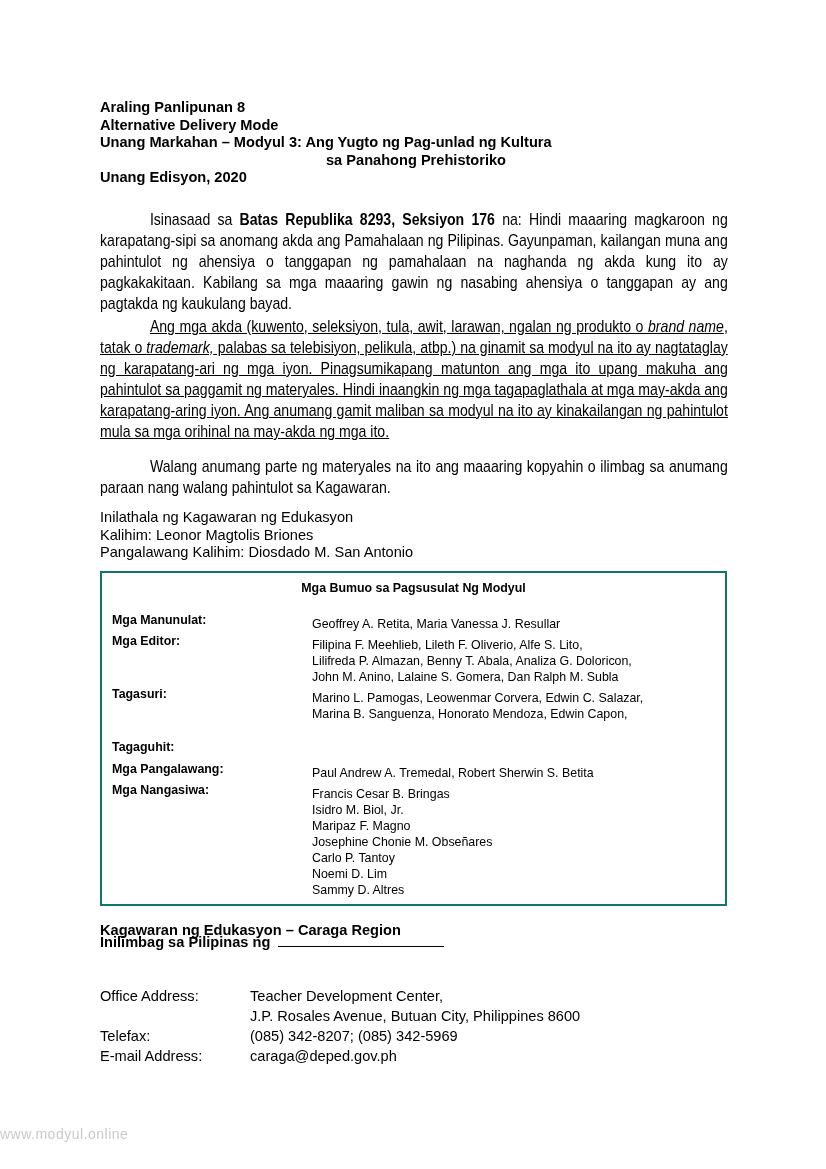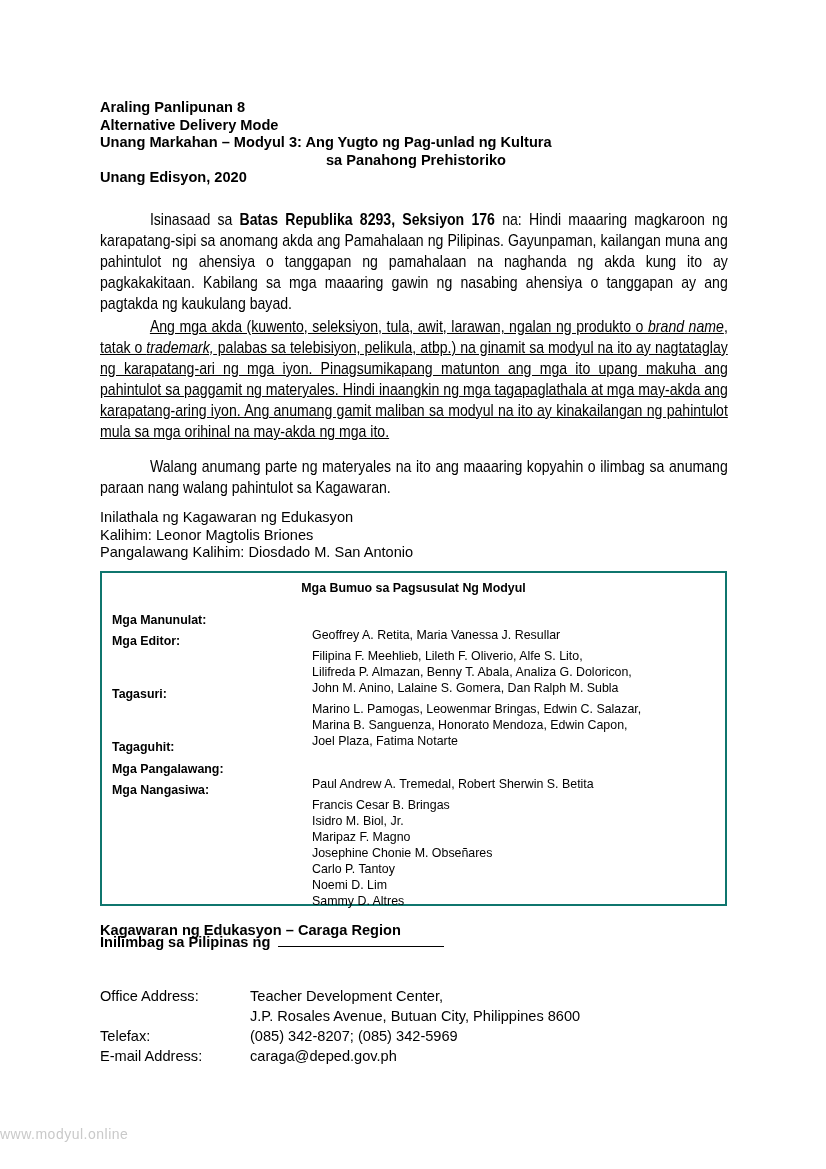--- a/index.html
+++ b/index.html
@@ -9,21 +9,21 @@
   .title-block div { white-space: nowrap; }
   .title-indent { padding-left: 226px; }
   .para { left: 100px; width: 628px; font-size: 16.4px; line-height: 21px; text-align: justify; }
   .para .inner { display: block; transform: scaleX(0.86); transform-origin: left top; width: 730px; }
   .para .indent { display: inline-block; width: 58px; }
   .pub { left: 100px; top: 509px; font-size: 14.6px; line-height: 17.6px; }
   .box { left: 100px; top: 571px; width: 623px; height: 331px; border: 2px solid #0f766e; }
   .box-title { position: absolute; left: 0; right: 0; top: 8px; text-align: center; font-weight: bold; font-size: 12.4px; }
   .row { position: absolute; left: 10px; font-size: 12.4px; line-height: 16px; }
   .row .lbl { position: absolute; left: 0; top: 0; font-weight: bold; white-space: nowrap; }
-  .row .val { position: absolute; left: 200px; top: 15px; white-space: nowrap; }
+  .row .val { position: absolute; left: 200px; top: 4px; white-space: nowrap; }
   .printed { left: 100px; top: 932px; font-weight: bold; font-size: 14.6px; white-space: nowrap; }
   .printed .blank { display: inline-block; width: 166px; border-bottom: 1.5px solid #000; height: 14px; margin-left: 4px; vertical-align: baseline; }
   .region { left: 100px; top: 922px; font-weight: bold; font-size: 14.6px; }
   .addr { left: 100px; font-size: 14.6px; line-height: 20px; }
   .addr .l { position: absolute; left: 0; white-space: nowrap; }
   .addr .v { position: absolute; left: 150px; white-space: nowrap; }
   .watermark { left: 0; right: 0; top: 1126px; font-size: 14px; color: #c9c9c9; letter-spacing: 0.5px; }
   b { font-weight: bold; }
   i { font-style: italic; }
 </style>
@@ -71,23 +71,22 @@
     <div class="val">
       <div>Filipina F. Meehlieb, Lileth F. Oliverio, Alfe S. Lito,</div>
       <div>Lilifreda P. Almazan, Benny T. Abala, Analiza G. Doloricon,</div>
       <div>John M. Anino, Lalaine S. Gomera, Dan Ralph M. Subla</div>
     </div>
   </div>
 
   <div class="row" style="top:113px;">
     <span class="lbl">Tagasuri:</span>
     <div class="val">
-      <div>Marino L. Pamogas, Leowenmar Bringas, Edwin C. Salazar,</div>
+      <div>Marino L. Pamogas, Leowenmar Corvera, Edwin C. Salazar,</div>
       <div>Marina B. Sanguenza, Honorato Mendoza, Edwin Capon,</div>
-      <div>Joel Plaza, Fatima Notarte</div>
     </div>
   </div>
 
   <div class="row" style="top:166px;">
     <span class="lbl">Tagaguhit:</span>
   </div>
 
   <div class="row" style="top:188px;">
     <span class="lbl">Mga Pangalawang:</span>
     <div class="val">

